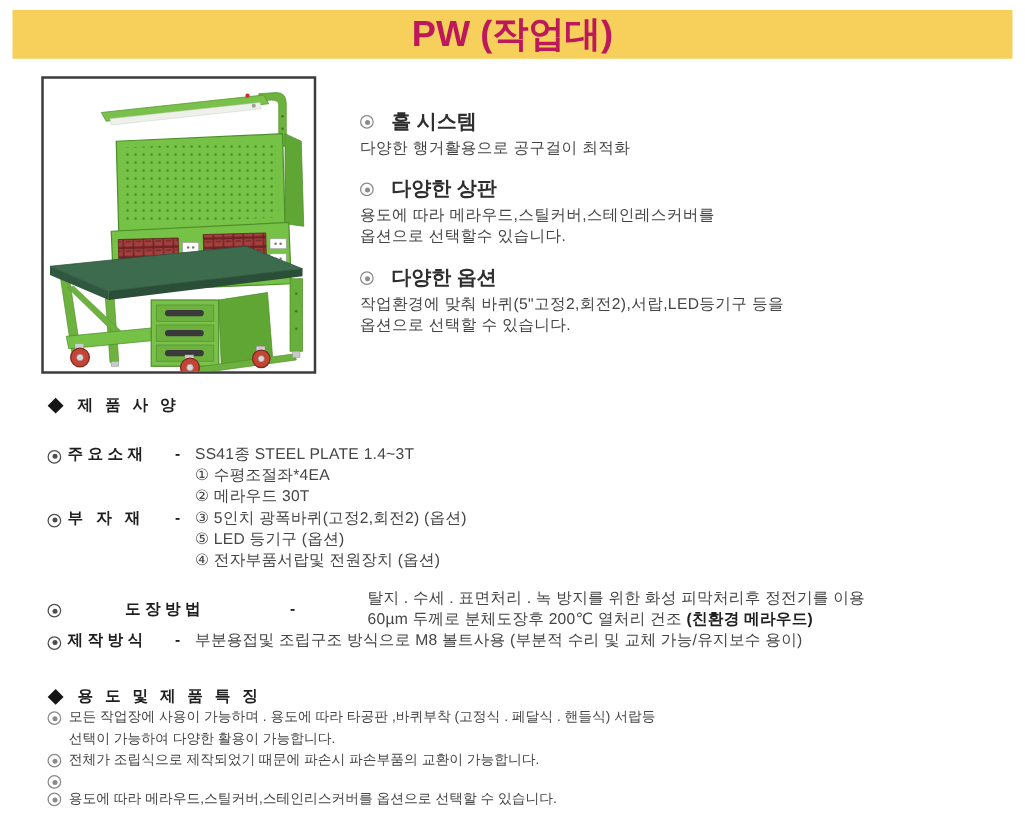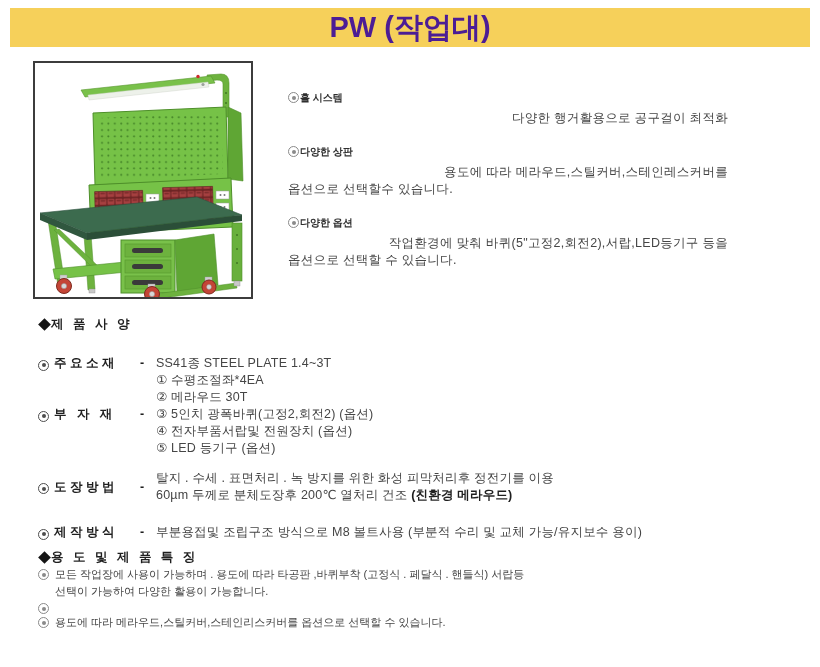--- a/index.html
+++ b/index.html
@@ -2,59 +2,59 @@
 <html><head>
 <meta charset="utf-8">
 <style>
   html,body{margin:0;padding:0;background:#ffffff;}
   #page{position:relative;width:820px;height:667px;background:#fff;overflow:hidden;
         font-family:"Liberation Sans","DejaVu Sans",sans-serif;color:#3d3d3d;}
 
   
   .banner{position:absolute;left:10px;top:8px;width:800px;height:39px;background:#F6D05A;
           display:flex;align-items:center;justify-content:center;}
-  .banner h1{margin:0;font-size:29px;font-weight:bold;color:#4c1d95;letter-spacing:0;}
+  .banner h1{margin:0;font-size:29px;font-weight:bold;color:#be185d;letter-spacing:0;}
 
   
   .product-box{position:absolute;left:33px;top:61px;width:220px;height:238px;
                border:2px solid #3c3c3c;background:#fff;box-sizing:border-box;}
   .product-box svg{display:block;width:100%;height:100%;}
 
   
   .ring{width:11px;height:11px;border-radius:50%;border:1.5px solid #8a8a8a;
         box-sizing:border-box;position:relative;flex:none;}
   .ring::after{content:"";position:absolute;left:50%;top:50%;width:4px;height:4px;
         margin:-2px 0 0 -2px;border-radius:50%;background:#8a8a8a;}
   .ring.dark{border-color:#4d4d4d;}
   .ring.dark::after{background:#4d4d4d;}
   .diamond{width:9px;height:9px;background:#151515;transform:rotate(45deg);flex:none;margin:0 2px;}
 
   
   .features{position:absolute;left:288px;top:88px;width:440px;}
   .feature{margin-bottom:15px;}
-  .feature-header{display:flex;align-items:center;gap:1px;height:19px;
-                  font-weight:bold;font-size:10px;color:#2e2e2e;}
+  .feature-header{display:flex;align-items:center;gap:14px;height:19px;
+                  font-weight:bold;font-size:16px;color:#2e2e2e;}
   .feature-line{font-size:12.5px;line-height:17px;color:#454545;letter-spacing:0.3px;}
-  .feature-header + .feature-line{margin-top:3px;text-align:right;}
-
-  
-  .section-heading{position:absolute;left:38px;display:flex;align-items:center;
+  .feature-header + .feature-line{margin-top:3px;}
+
+  
+  .section-heading{position:absolute;left:38px;display:flex;align-items:center;gap:11px;
                    font-weight:bold;font-size:12.5px;letter-spacing:3px;color:#1f1f1f;}
   #spec-heading{top:316px;}
   #usage-heading{top:549px;}
 
   
   .spec-rows{position:absolute;left:38px;top:355px;width:760px;font-size:12.5px;}
   .spec-row{display:flex;align-items:center;line-height:17px;}
   .spec-row .ring{margin-top:3px;margin-right:5px;}
   .spec-label{font-weight:bold;width:86px;flex:none;color:#1f1f1f;white-space:pre;}
   .spec-dash{width:16px;flex:none;font-weight:bold;color:#1f1f1f;}
   .spec-content{color:#454545;letter-spacing:0.2px;}
   .row-parts{margin-bottom:13px;}
-  .row-painting{margin-bottom:20px;}
+  .row-painting{margin-bottom:0;gap:46px;}
   .bold-seg{font-weight:bold;color:#1f1f1f;}
 
   
   .usage-items{position:absolute;left:38px;top:566px;width:770px;font-size:11px;}
   .usage-item{display:flex;align-items:flex-start;line-height:17px;color:#454545;}
   .usage-item .ring{margin:3px 6px 0 0;}
 </style>
 </head>
 <body>
 
@@ -193,22 +193,22 @@
       <div class="spec-content">SS41종 STEEL PLATE 1.4~3T</div>
     </div>
     <div class="spec-row row-parts">
       <span class="ring dark"></span>
       <span class="spec-label">부   자   재</span>
       <span class="spec-dash">-</span>
       <div class="spec-content">
         <div>① 수평조절좌*4EA</div>
         <div>② 메라우드 30T</div>
         <div>③ 5인치 광폭바퀴(고정2,회전2) (옵션)</div>
+        <div>⑤ LED 등기구 (옵션)</div>
         <div>④ 전자부품서랍및 전원장치 (옵션)</div>
-        <div>⑤ LED 등기구 (옵션)</div>
       </div>
     </div>
     <div class="spec-row row-painting">
       <span class="ring dark"></span>
       <span class="spec-label">도 장 방 법</span>
       <span class="spec-dash">-</span>
       <div class="spec-content">
         <div>탈지 . 수세 . 표면처리 . 녹 방지를 위한 화성 피막처리후 정전기를 이용</div>
         <div>
           <span>60µm 두께로 분체도장후 200℃ 열처리 건조 </span><span class="bold-seg">(친환경 메라우드)</span>
@@ -231,20 +231,24 @@
   <div class="usage-items">
     <div class="usage-item">
       <span class="ring"></span>
       <div>
         <div>모든 작업장에 사용이 가능하며 . 용도에 따라 타공판 ,바퀴부착 (고정식 . 페달식 . 핸들식) 서랍등</div>
         <div>선택이 가능하여 다양한 활용이 가능합니다.</div>
       </div>
     </div>
     <div class="usage-item">
       <span class="ring"></span>
+      <div>전체가 조립식으로 제작되었기 때문에 파손시 파손부품의 교환이 가능합니다.</div>
+    </div>
+    <div class="usage-item">
+      <span class="ring"></span>
     </div>
     <div class="usage-item">
       <span class="ring"></span>
       <div>용도에 따라 메라우드,스틸커버,스테인리스커버를 옵션으로 선택할 수 있습니다.</div>
     </div>
   </div>
 
 </div>
 
 </body></html>

